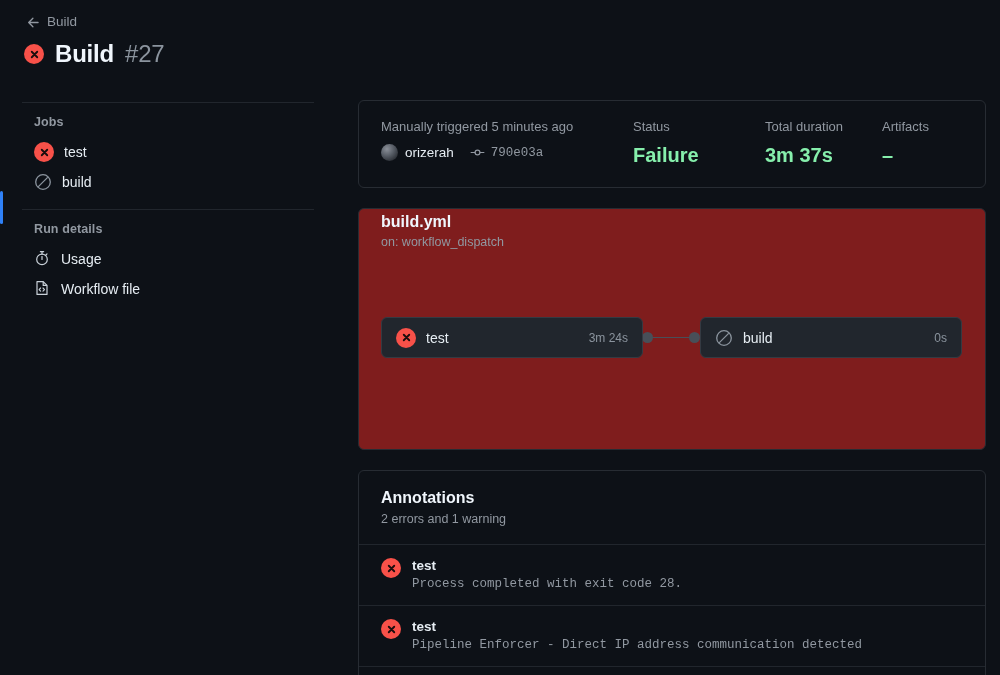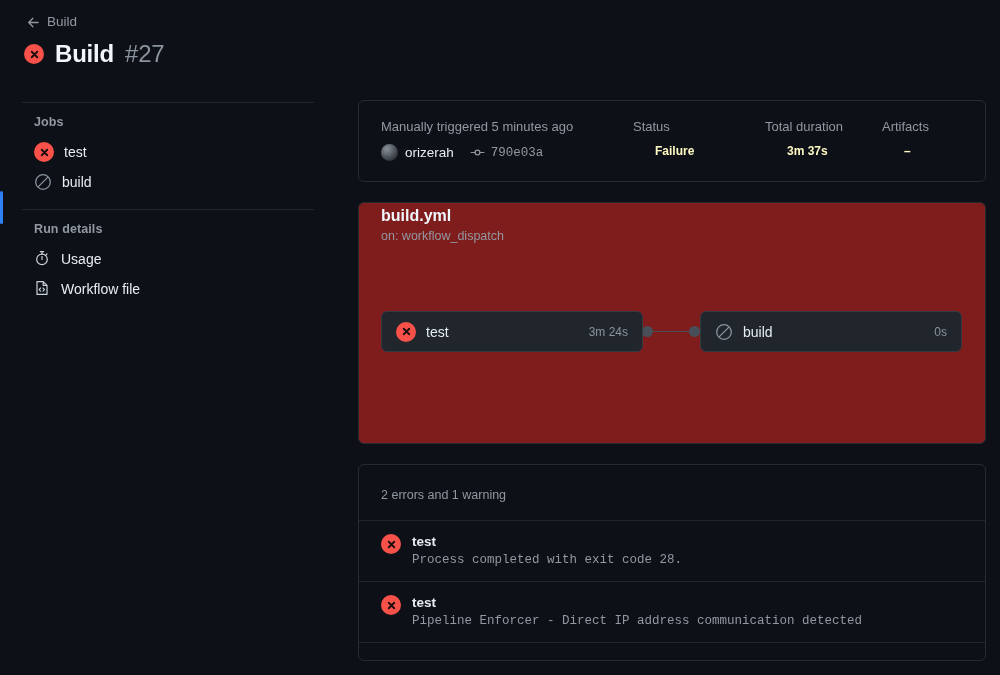--- a/index.html
+++ b/index.html
@@ -185,24 +185,23 @@
   .info-col.c1 { width: 252px; }
   .info-col.c2 { width: 132px; }
   .info-col.c3 { width: 117px; }
   .info-label {
     font-size: 13px;
     color: #9198a1;
     margin-bottom: 10px;
     white-space: nowrap;
   }
   .info-value {
-    font-size: 12px;
-    font-weight: 700;
-    color: #fef9c3;
-    margin-left: 22px;
+    font-size: 20px;
+    font-weight: 700;
+    color: #86efac;
   }
   .trigger-row {
     display: flex;
     align-items: center;
     gap: 7px;
   }
   .avatar {
     width: 17px; height: 17px;
     border-radius: 50%;
     background:
@@ -476,20 +475,21 @@
             </svg>
           </span>
           <span class="node-name">build</span>
           <span class="node-time">0s</span>
         </div>
       </div>
     </div>
 
     <div class="card annot-card">
       <div class="annot-head">
+        <div class="annot-title">Annotations</div>
         <div class="annot-sub">2 errors and 1 warning</div>
       </div>
 
       <div class="annot-list">
 
         <div class="annot-row">
           <span class="ico-fail">
             <svg width="11" height="11" viewBox="0 0 12 12">
               <path d="M3 3l6 6M9 3l-6 6" stroke="#1a0d0d" stroke-width="2" stroke-linecap="round"></path>
             </svg>

